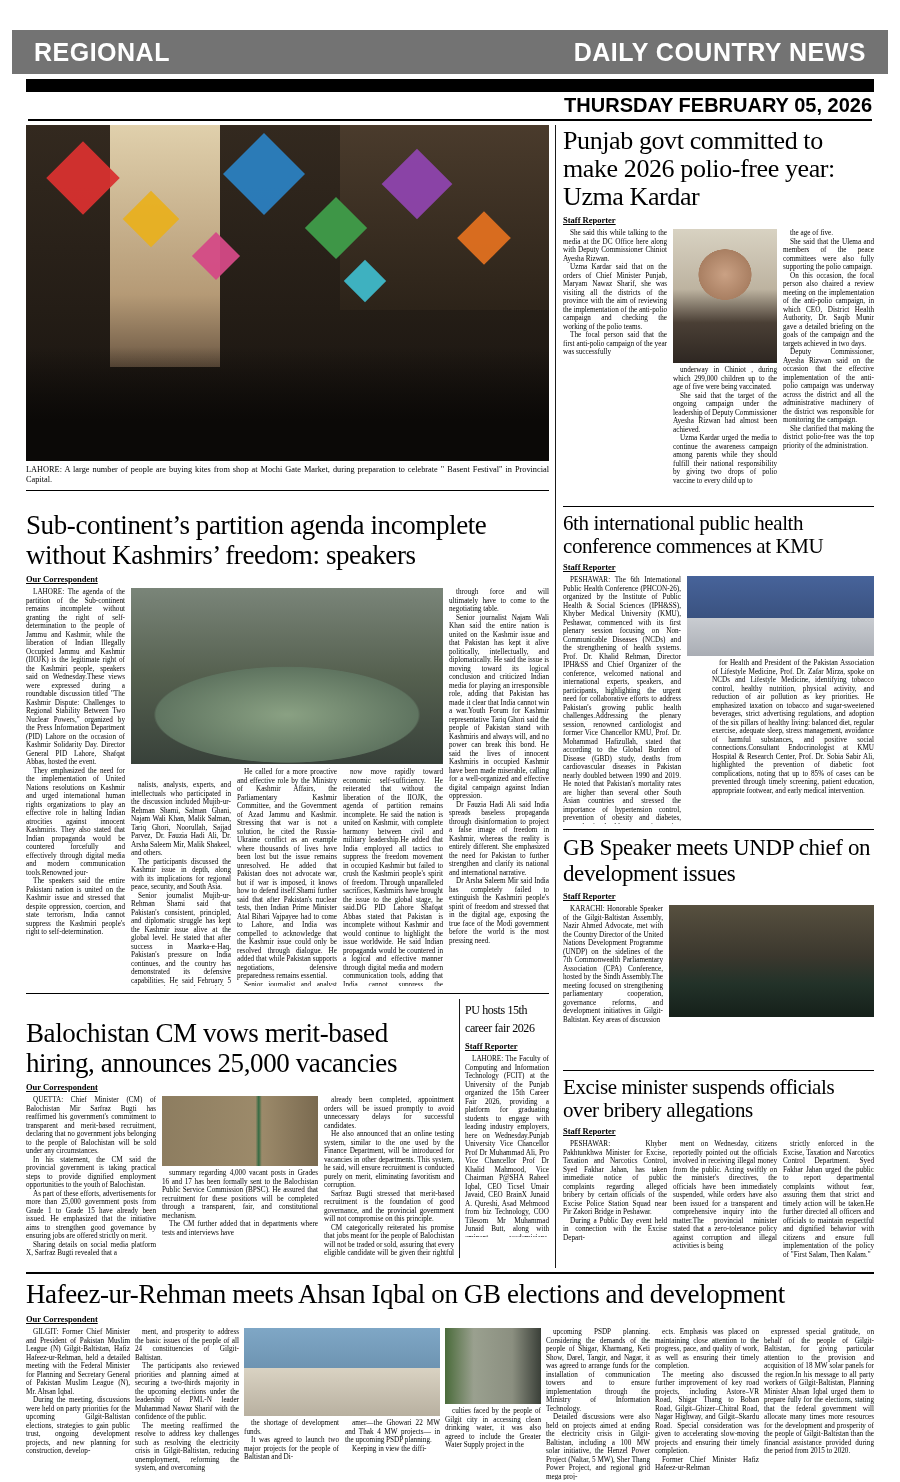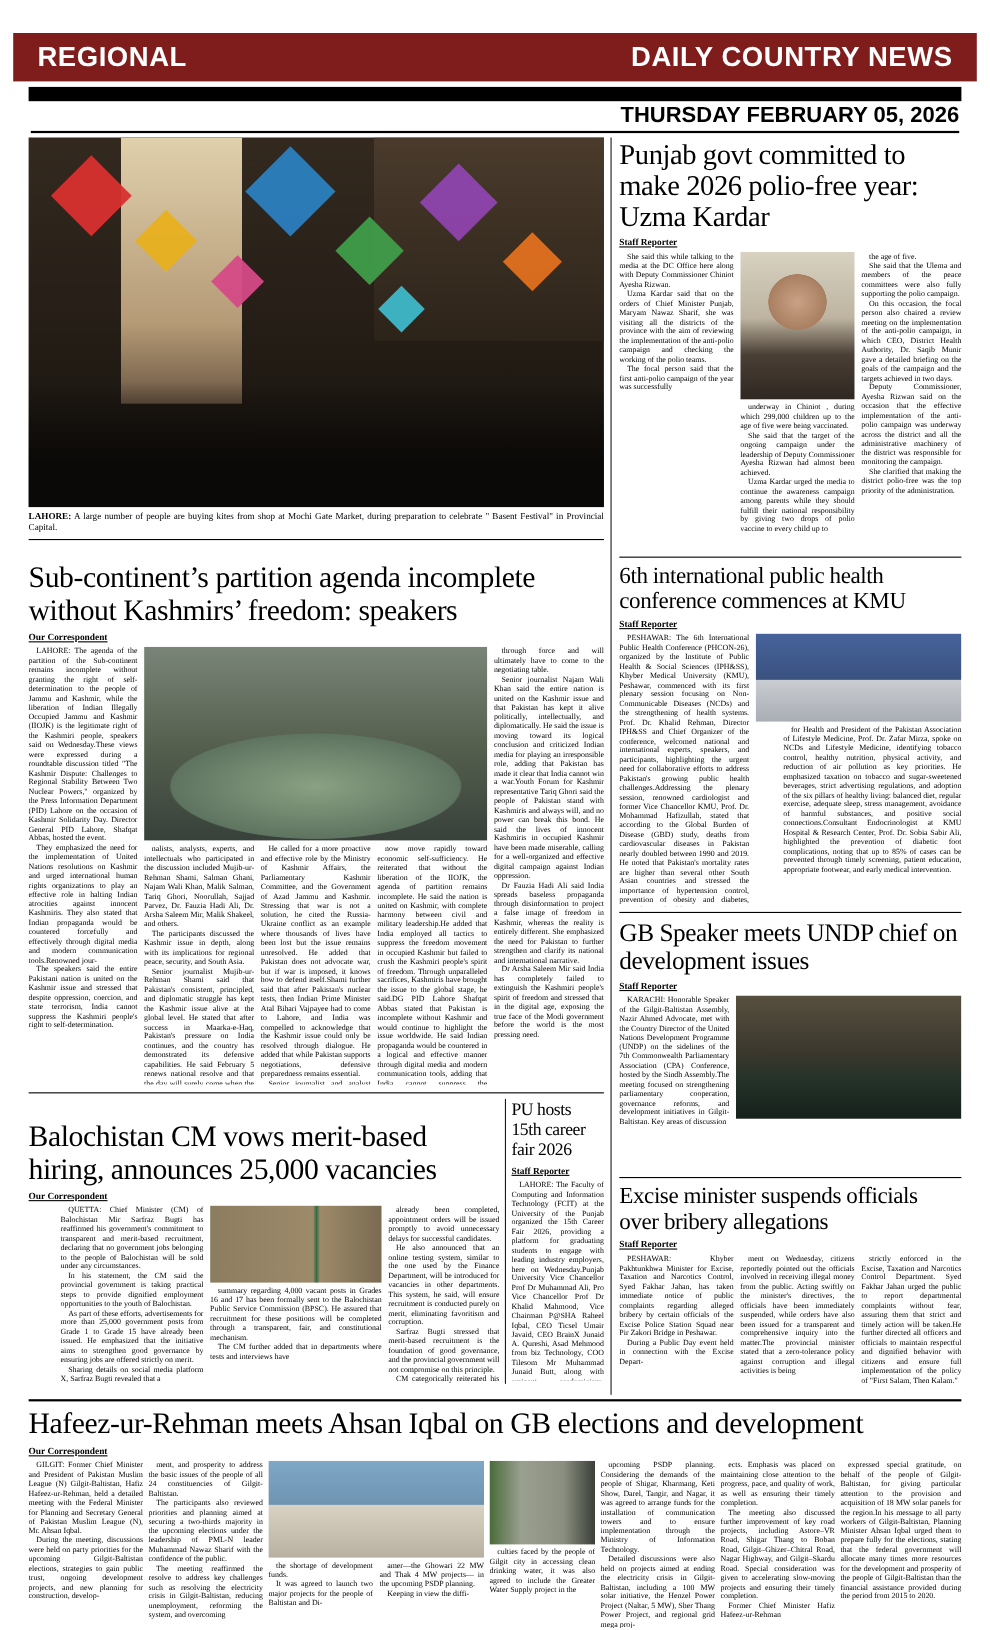--- a/index.html
+++ b/index.html
@@ -1,49 +1,49 @@
 <!DOCTYPE html>
 <html><head>
 <meta charset="utf-8">
 <style>
   html,body{margin:0;padding:0;background:#e8e8e8;}
   .page{width:900px;height:1482px;margin:0 auto;background:#fff;color:#000;overflow:hidden;box-sizing:border-box;position:relative;padding-top:30px;font-family:"Liberation Serif",serif;}
   
-  .banner{margin:0 12px;height:44px;background:#7f1d1d;display:flex;align-items:center;justify-content:space-between;padding:0 22px;box-sizing:border-box;}
+  .banner{margin:0 12px;height:44px;background:#737373;display:flex;align-items:center;justify-content:space-between;padding:0 22px;box-sizing:border-box;}
   .banner span{font-family:"Liberation Sans",sans-serif;font-weight:bold;font-size:25px;color:#fff;letter-spacing:.5px;}
   .black-bar{margin:5px 26px 0 26px;height:13px;background:#000;}
   .date-row{margin:2px 28px 0 28px;text-align:right;font-family:"Liberation Sans",sans-serif;font-weight:bold;font-size:20px;border-bottom:2px solid #000;padding-bottom:2px;}
   
   .content{display:flex;padding:4px 26px 0 26px;}
   .col-left{width:530px;padding-right:6px;border-right:1px solid #1a1a1a;box-sizing:border-box;}
   .col-right{flex:1;padding-left:7px;min-width:0;}
   .rule{border:none;border-top:1px solid #000;margin:5px 0;}
   .rule-thick{border:none;border-top:2px solid #000;margin:4px 26px;}
   
   .hl{font-family:"Liberation Serif",serif;font-weight:400;letter-spacing:-0.4px;margin:2px 0 4px 0;}
   .hl-xl{font-size:27px;line-height:30px;margin-top:19px;}
   .hl-lg{font-size:26px;line-height:28px;}
   .hl-md{font-size:21px;line-height:23px;}
   .hl-gb{font-size:23px;line-height:26px;}
-  .hl-sm{font-size:16px;line-height:18px;}
+  .hl-sm{font-size:12px;line-height:18px;}
   .hl-bottom{font-size:27px;line-height:32px;white-space:nowrap;}
   .byline{font-size:8.5px;font-weight:bold;text-decoration:underline;margin:2px 0 4px 0;}
   .body{display:flex;gap:6px;overflow:hidden;}
   .tcol{overflow:hidden;}
   .tcol p{margin:0;font-size:7.2px;line-height:8.5px;text-align:justify;text-indent:7px;}
   .subrow{display:flex;gap:6px;overflow:hidden;}
   
   .photo{position:relative;overflow:hidden;background:#888;}
   .photo-kite{height:336px;background:linear-gradient(180deg,#33291f 0%,#241d16 55%,#15110e 100%);}
   .doorway{position:absolute;left:16%;top:0;width:21%;height:72%;background:linear-gradient(180deg,#e0d0ac,#b59a76 70%,#6b5743);}
   .shopfront{position:absolute;left:60%;top:0;width:40%;height:55%;background:linear-gradient(180deg,#4a3b2c,#2c2319);}
   .kite{position:absolute;transform:rotate(45deg);opacity:.95;}
   .crowd{position:absolute;bottom:0;left:0;width:100%;height:34%;background:linear-gradient(180deg,rgba(18,14,10,0),#0b0907 65%);}
   .caption{font-size:8.3px;line-height:10px;text-align:justify;margin:4px 0 2px 0;}
-  .caption b{font-weight:bold;}
+  .caption b{font-weight:normal;}
   .ph-uzma{background:radial-gradient(ellipse 46% 34% at 50% 34%,#caa184 0%,#a97f62 55%,rgba(0,0,0,0) 56%),linear-gradient(180deg,#d8d2c2 0%,#bdb3a0 45%,#4a3f35 70%,#2e2722 100%);}
   .ph-kashmir{background:radial-gradient(ellipse 70% 45% at 50% 72%,#8aa183 0%,#5f7460 60%,rgba(0,0,0,0) 61%),linear-gradient(180deg,#7a8579 0%,#55604f 50%,#38413a 100%);}
   .ph-kmu{background:linear-gradient(180deg,#47639a 0%,#3a5280 52%,#c9ccd1 53%,#a9adb4 100%);}
   .ph-gb{background:linear-gradient(180deg,#57503f 0%,#3c382e 45%,#233229 70%,#15201a 100%);}
   .ph-baloch{background:linear-gradient(90deg,#8d7d60 0%,#9c8a6a 60%,#356b43 62%,#9c8a6a 64%,#7a6a50 100%);}
   .ph-meet1{background:linear-gradient(180deg,#7fa7c6 0%,#6e94b2 45%,#d9d2c2 46%,#b8b0a0 100%);}
   .ph-meet2{background:linear-gradient(90deg,#4a6b3a 0%,#9aa08f 30%,#8b8f80 70%,#3a3f38 100%);}
 </style>
 </head>
 <body>
@@ -83,21 +83,21 @@
         <div class="byline">Our Correspondent</div>
         <div class="body" style="height:400px;">
           <div class="tcol" style="width:99px;flex:none;">
               <p>LAHORE: The agenda of the partition of the Sub-continent remains incomplete without granting the right of self-determination to the people of Jammu and Kashmir, while the liberation of Indian Illegally Occupied Jammu and Kashmir (IIOJK) is the legitimate right of the Kashmiri people, speakers said on Wednesday.These views were expressed during a roundtable discussion titled "The Kashmir Dispute: Challenges to Regional Stability Between Two Nuclear Powers," organized by the Press Information Department (PID) Lahore on the occasion of Kashmir Solidarity Day. Director General PID Lahore, Shafqat Abbas, hosted the event.</p>
               <p>They emphasized the need for the implementation of United Nations resolutions on Kashmir and urged international human rights organizations to play an effective role in halting Indian atrocities against innocent Kashmiris. They also stated that Indian propaganda would be countered forcefully and effectively through digital media and modern communication tools.Renowned jour-</p>
               <p>The speakers said the entire Pakistani nation is united on the Kashmir issue and stressed that despite oppression, coercion, and state terrorism, India cannot suppress the Kashmiri people's right to self-determination.</p>
             </div>
           <div style="width:312px;flex:none;overflow:hidden;">
             <div class="photo ph-kashmir" style="height:176px;margin-bottom:4px;"></div>
             <div class="subrow" style="height:218px;">
-              <div class="tcol" style="width:100px;flex:none;">
+              <div class="tcol" style="width:100px;flex:none;margin-top:13px;">
                   <p>nalists, analysts, experts, and intellectuals who participated in the discussion included Mujib-ur-Rehman Shami, Salman Ghani, Najam Wali Khan, Malik Salman, Tariq Ghori, Noorullah, Sajjad Parvez, Dr. Fauzia Hadi Ali, Dr. Arsha Saleem Mir, Malik Shakeel, and others.</p>
                   <p>The participants discussed the Kashmir issue in depth, along with its implications for regional peace, security, and South Asia.</p>
                   <p>Senior journalist Mujib-ur-Rehman Shami said that Pakistan's consistent, principled, and diplomatic struggle has kept the Kashmir issue alive at the global level. He stated that after success in Maarka-e-Haq, Pakistan's pressure on India continues, and the country has demonstrated its defensive capabilities. He said February 5 renews national resolve and that the day will surely come when the Kashmir issue is resolved.</p>
                 </div>
               <div class="tcol" style="width:100px;flex:none;">
                   <p>He called for a more proactive and effective role by the Ministry of Kashmir Affairs, the Parliamentary Kashmir Committee, and the Government of Azad Jammu and Kashmir. Stressing that war is not a solution, he cited the Russia-Ukraine conflict as an example where thousands of lives have been lost but the issue remains unresolved. He added that Pakistan does not advocate war, but if war is imposed, it knows how to defend itself.Shami further said that after Pakistan's nuclear tests, then Indian Prime Minister Atal Bihari Vajpayee had to come to Lahore, and India was compelled to acknowledge that the Kashmir issue could only be resolved through dialogue. He added that while Pakistan supports negotiations, defensive preparedness remains essential.</p>
                   <p>Senior journalist and analyst Salman Ghani said Pakistan has achieved self-reliance in defense and must</p>
                 </div>
               <div class="tcol" style="width:100px;flex:none;">
                   <p>now move rapidly toward economic self-sufficiency. He reiterated that without the liberation of the IIOJK, the agenda of partition remains incomplete. He said the nation is united on Kashmir, with complete harmony between civil and military leadership.He added that India employed all tactics to suppress the freedom movement in occupied Kashmir but failed to crush the Kashmiri people's spirit of freedom. Through unparalleled sacrifices, Kashmiris have brought the issue to the global stage, he said.DG PID Lahore Shafqat Abbas stated that Pakistan is incomplete without Kashmir and would continue to highlight the issue worldwide. He said Indian propaganda would be countered in a logical and effective manner through digital media and modern communication tools, adding that India cannot suppress the Kashmiri freedom movement</p>
@@ -112,21 +112,21 @@
             </div>
         </div>
       </section>
 
       <hr class="rule">
 
       <div style="display:flex;">
         <section style="width:428px;flex:none;padding-right:5px;border-right:1px solid #1a1a1a;">
           <h1 class="hl hl-xl">Balochistan CM vows merit-based hiring, announces 25,000 vacancies</h1>
           <div class="byline">Our Correspondent</div>
-          <div class="body" style="height:162px;margin-left:29px;">
+          <div class="body" style="height:162px;">
             <div class="tcol" style="width:130px;flex:none;">
                 <p>QUETTA: Chief Minister (CM) of Balochistan Mir Sarfraz Bugti has reaffirmed his government's commitment to transparent and merit-based recruitment, declaring that no government jobs belonging to the people of Balochistan will be sold under any circumstances.</p>
                 <p>In his statement, the CM said the provincial government is taking practical steps to provide dignified employment opportunities to the youth of Balochistan.</p>
                 <p>As part of these efforts, advertisements for more than 25,000 government posts from Grade 1 to Grade 15 have already been issued. He emphasized that the initiative aims to strengthen good governance by ensuring jobs are offered strictly on merit.</p>
                 <p>Sharing details on social media platform X, Sarfraz Bugti revealed that a</p>
               </div>
             <div style="width:156px;flex:none;overflow:hidden;">
               <div class="photo ph-baloch" style="height:70px;margin-bottom:3px;"></div>
               <div class="tcol" style="height:89px;">
                   <p>summary regarding 4,000 vacant posts in Grades 16 and 17 has been formally sent to the Balochistan Public Service Commission (BPSC). He assured that recruitment for these positions will be completed through a transparent, fair, and constitutional mechanism.</p>

